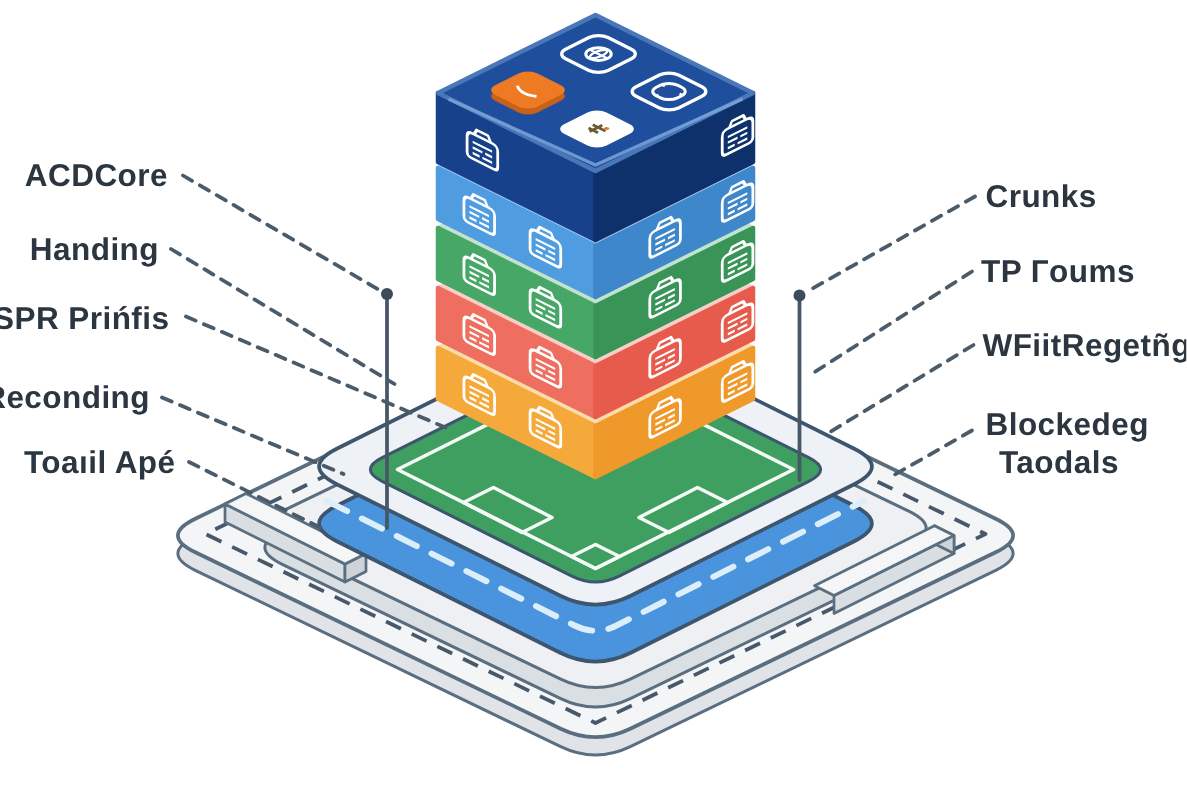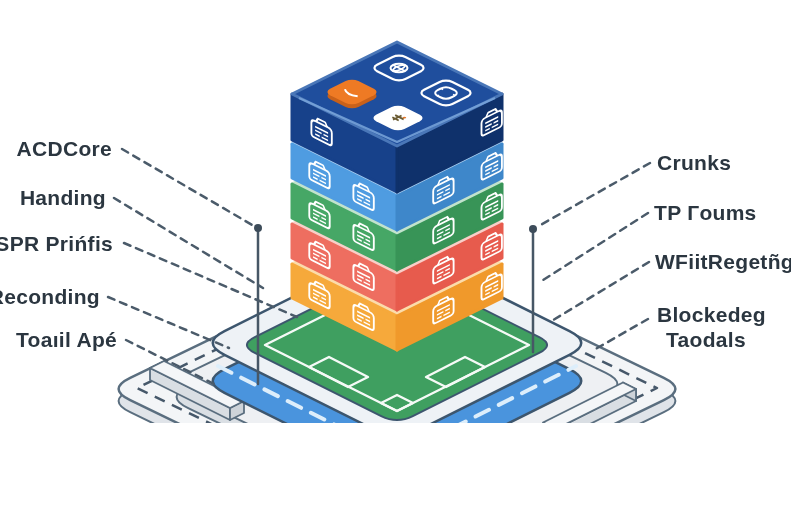--- a/index.html
+++ b/index.html
@@ -1,17 +1,17 @@
 <!DOCTYPE html>
 <html><head>
 <meta charset="utf-8">
 <style>
   html,body{margin:0;padding:0;background:#ffffff;}
-  .stage{position:relative;width:791px;height:391px;background:#ffffff;overflow:hidden;
-         font-family:"Liberation Sans", sans-serif;margin-top:32px;}
+  .stage{position:relative;width:791px;height:527px;background:#ffffff;overflow:hidden;
+         font-family:"Liberation Sans", sans-serif;}
   svg{position:absolute;left:0;top:0;}
   text.callout{font-family:"Liberation Sans", sans-serif;font-weight:700;font-size:21px;
                fill:#2b3640;letter-spacing:.3px;}
 </style>
 </head>
 <body>
 
 <div class="stage">
 <svg width="791" height="527" viewBox="0 0 791 527">
   <defs>

